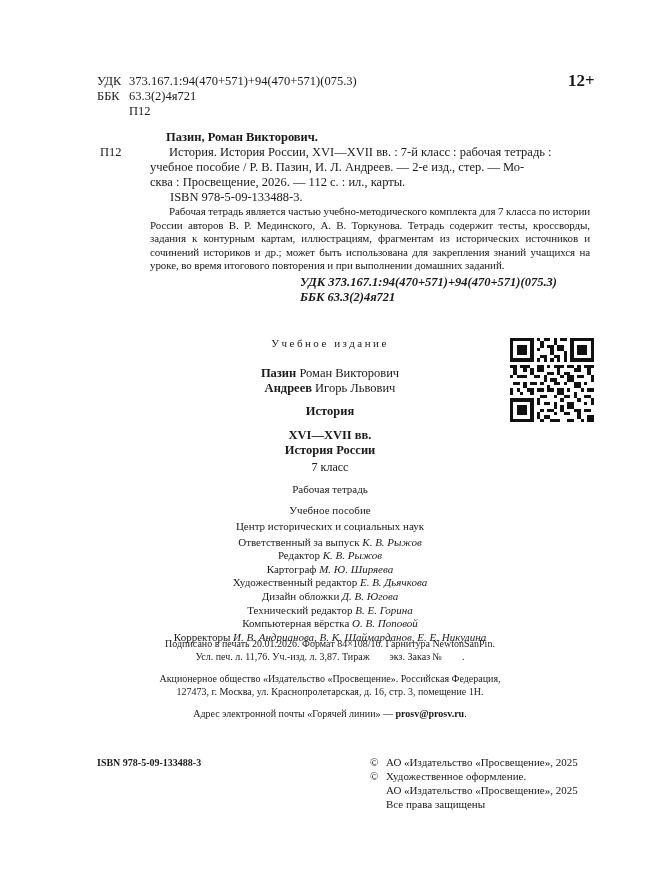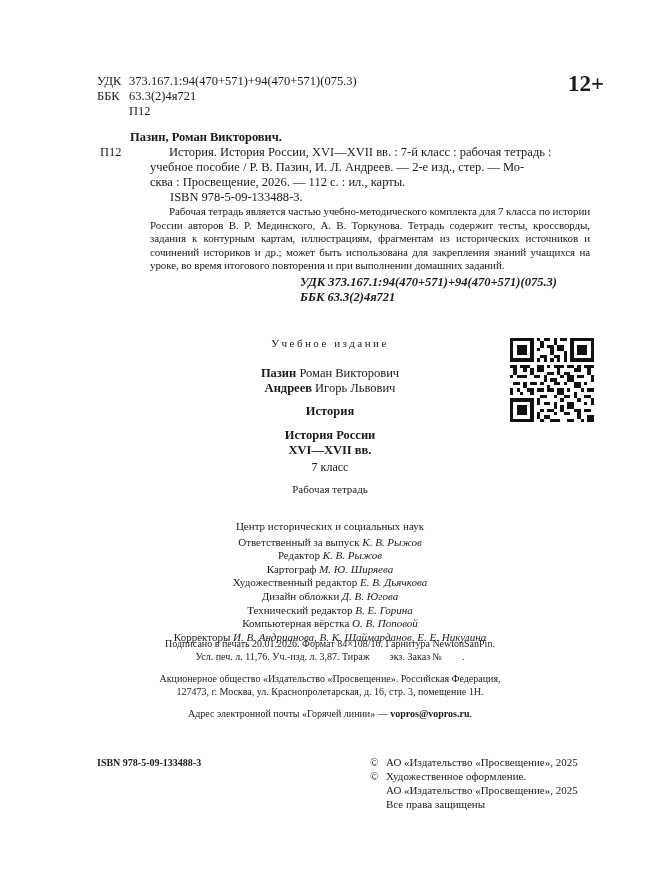--- a/index.html
+++ b/index.html
@@ -9,24 +9,24 @@
   .fs12 { font-size:12.5px; line-height:15px; }
   .fs11 { font-size:11px; line-height:13.6px; }
   .bold { font-weight:bold; }
   .it { font-style:italic;text-align:center; }
   .center { text-align:center; }
 
   #udk-block { left:97px; top:74px; }
   #udk-block .row { display:flex; }
   #udk-block .lbl { width:32px; display:inline-block; }
 
-  #age-mark { left:568px; top:71px; font-size:23px; font-weight:bold; }
+  #age-mark { left:568px; top:71px; font-size:17px; font-weight:bold; }
 
   #biblio { left:100px; top:130px; width:490px; }
-  #biblio .author { margin-left:30px; font-weight:bold; }
+  #biblio .author { margin-left:66px; font-weight:bold; }
   #biblio .p12 { position:absolute; left:0; top:15px; }
   #biblio .desc { margin-left:50px; text-align:justify; }
   #biblio .desc .first { text-indent:19px; }
   #biblio .isbn { margin-left:70px; }
   #biblio .annot { margin-left:50px; text-align:justify; text-indent:19px; letter-spacing:-0.1px; }
   #biblio .codes { margin-left:200px; margin-top:2px; font-weight:bold;font-style:italic; }
 
   #edition-type { left:170px; top:337px; width:320px; letter-spacing:2.5px; font-size:11px; }
   #authors-block { left:170px; top:366px; width:320px; }
   #title-block { left:170px; top:404px; width:320px; }
@@ -89,27 +89,28 @@
     <span>Роман Викторович</span>
   </div>
   <div>
     <span class="bold">Андреев</span>
     <span>Игорь Львович</span>
   </div>
 </div>
 
 <div id="title-block" class="abs center fs12 bold">
   <div class="line" style="margin-bottom:9px;">История</div>
+  <div>XVI—XVII вв.</div>
   <div>История России</div>
-  <div>XVI—XVII вв.</div>
 </div>
 
 <div id="class-block" class="abs center fs11">
   <div class="line" style="font-size:12px;">7 класс</div>
   <div class="line">Рабочая тетрадь</div>
+  <div class="line">Учебное пособие</div>
 </div>
 
 <div id="qr" class="abs">
   <svg width="84" height="84" viewBox="0 0 25 25" shape-rendering="crispEdges">
     <rect width="25" height="25" fill="#fff"></rect>
     <g fill="#111">
       <path d="M0 0h7v7H0z M1 1v5h5V1z M2 2h3v3H2z"></path>
       <path d="M18 0h7v7h-7z M19 1v5h5V1z M20 2h3v3h-3z"></path>
       <path d="M0 18h7v7H0z M1 19v5h5v-5z M2 20h3v3H2z"></path>
       <path d="M8 0h1v1H8z M10 0h2v1h-2z M13 0h1v2h-1z M15 0h2v1h-2z M9 1h1v2H9z M11 2h2v1h-2z M14 2h2v2h-2z M8 3h1v1H8z M12 3h1v2h-1z M16 4h1v2h-1z M9 5h2v1H9z M13 5h2v1h-2z M8 6h1v1H8z M10 6h1v1h-1z M12 6h1v1h-1z M14 6h1v1h-1z M16 6h1v1h-1z"></path>
@@ -138,21 +139,21 @@
 </div>
 
 <div id="print-block" class="abs center" style="font-size:10px; line-height:13px;">
   <div>Подписано в печать 20.01.2026. Формат 84×108/16. Гарнитура NewtonSanPin.</div>
   <div style="white-space:pre;">Усл. печ. л. 11,76. Уч.-изд. л. 3,87. Тираж        экз. Заказ №        .</div>
   <div class="gap"></div>
   <div>Акционерное общество «Издательство «Просвещение». Российская Федерация,</div>
   <div>127473, г. Москва, ул. Краснопролетарская, д. 16, стр. 3, помещение 1Н.</div>
   <div class="gap"></div>
   <div>
-    <span>Адрес электронной почты «Горячей линии» — </span><span class="bold">vopros@vopros.ru</span><span>.</span>
+    <span>Адрес электронной почты «Горячей линии» — </span><span class="bold">prosv@prosv.ru</span><span>.</span>
   </div>
 </div>
 
 <div id="isbn-bottom" class="abs">ISBN 978-5-09-133488-3</div>
 
 <div id="copyright-block" class="abs fs11" style="line-height:14px;">
   <div class="row">
     <span class="sym">©</span>
     <span>АО «Издательство «Просвещение», 2025</span>
   </div>

